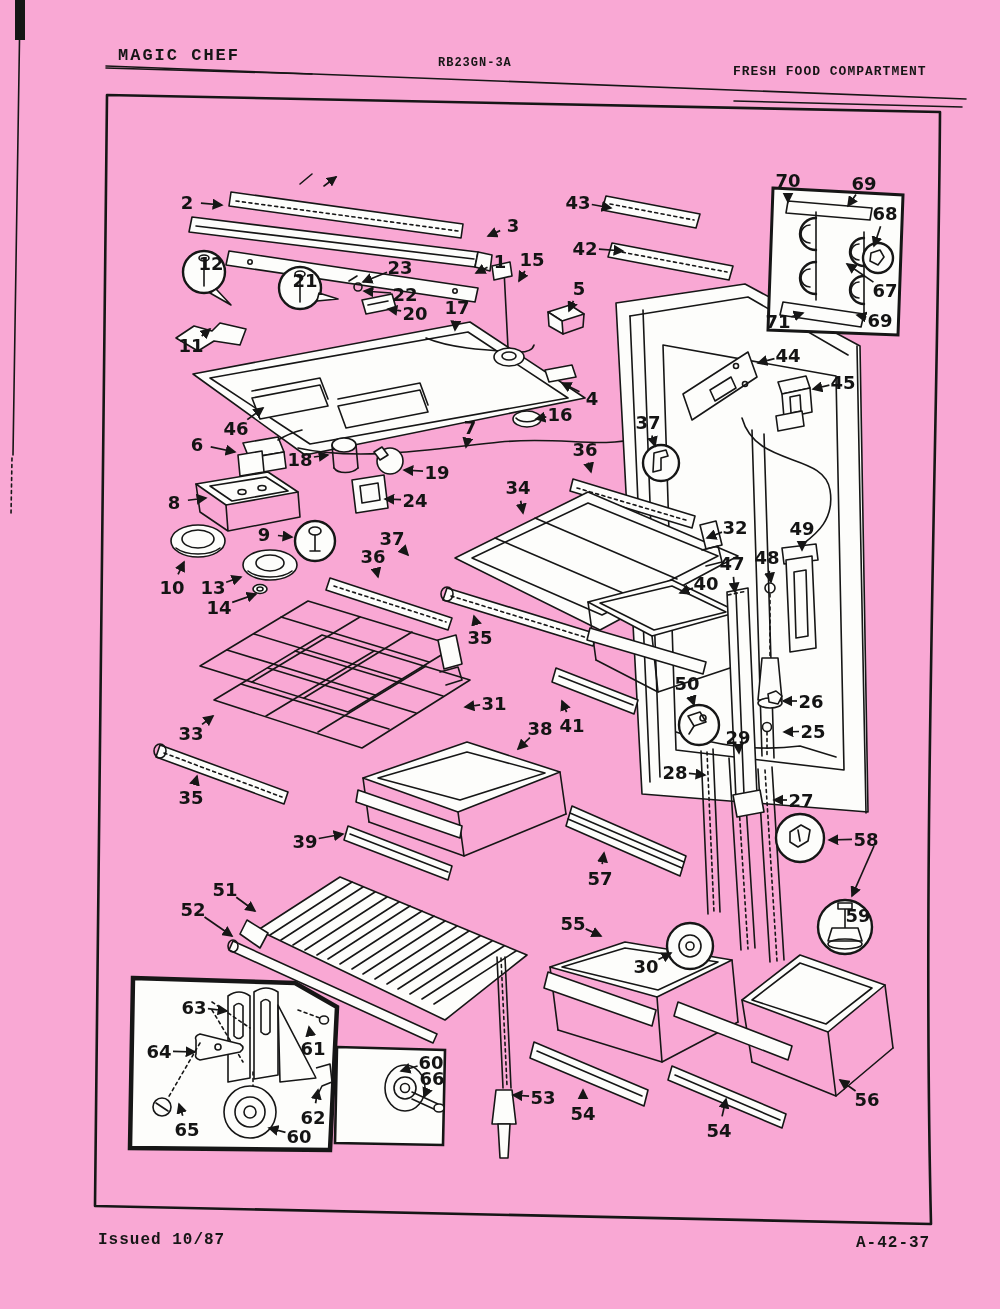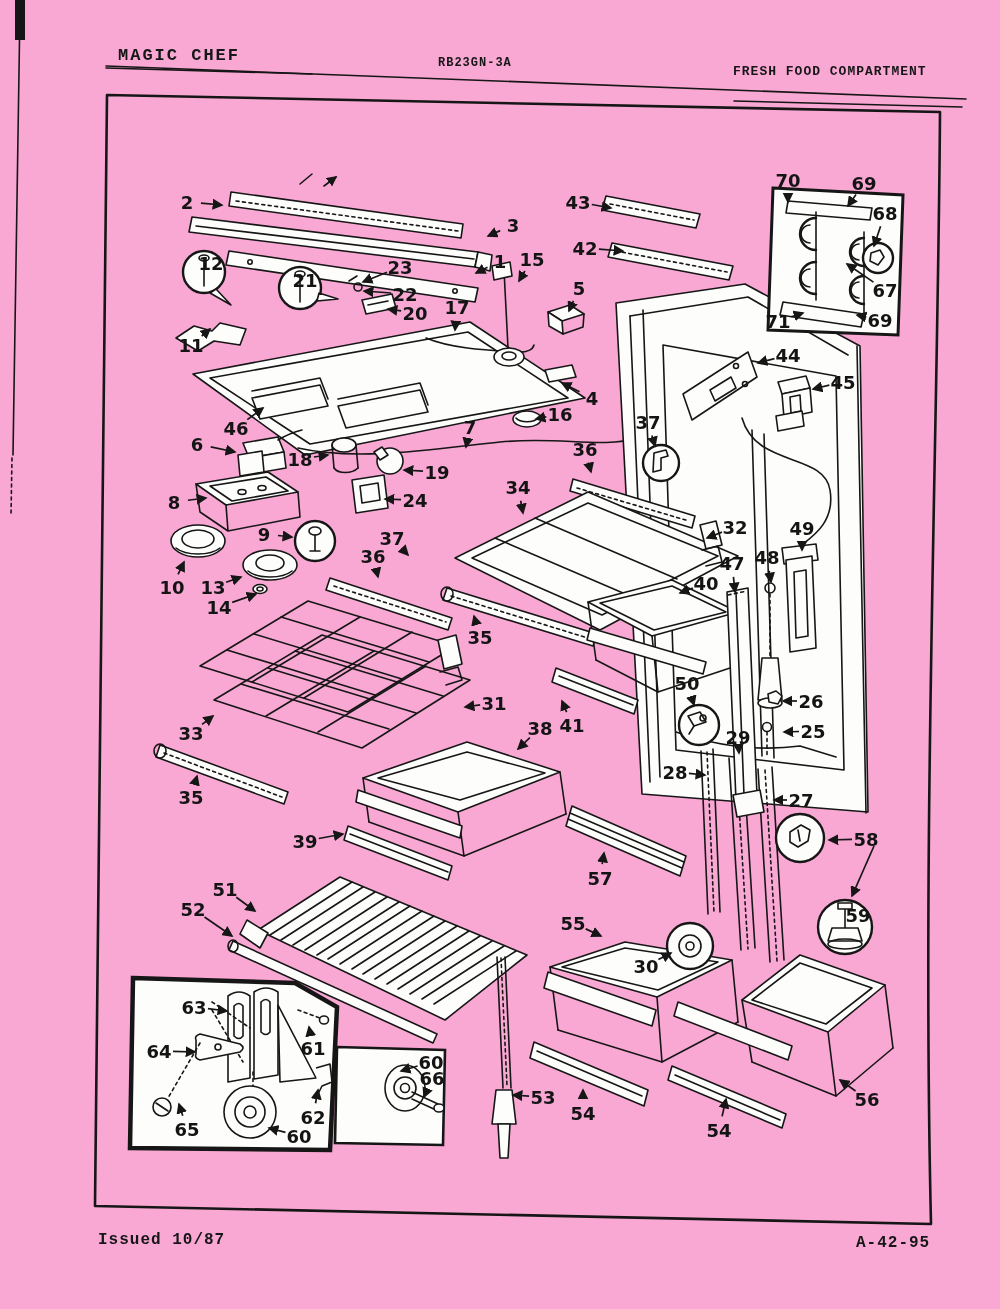--- a/index.html
+++ b/index.html
@@ -23,21 +23,21 @@
 </style>
 </head>
 <body>
 
 <div class="page">
 
   <div class="hdr brand">MAGIC CHEF</div>
   <div class="hdr model">RB23GN-3A</div>
   <div class="hdr section">FRESH FOOD COMPARTMENT</div>
   <div class="ftr issued">Issued 10/87</div>
-  <div class="ftr docnum">A-42-95</div>
+  <div class="ftr docnum">A-42-37</div>
 
   <svg id="art" width="1000" height="1309" viewBox="0 0 1000 1309">
     <defs>
       <marker id="arw" viewBox="0 0 10 10" refX="8.5" refY="5" markerWidth="6.5" markerHeight="6.5" orient="auto-start-reverse">
         <path d="M0,0 L10,5 L0,10 z" fill="#161616"></path>
       </marker>
     </defs>
 
     <g>
       <rect x="15" y="0" width="10" height="40" fill="#161616"></rect>

